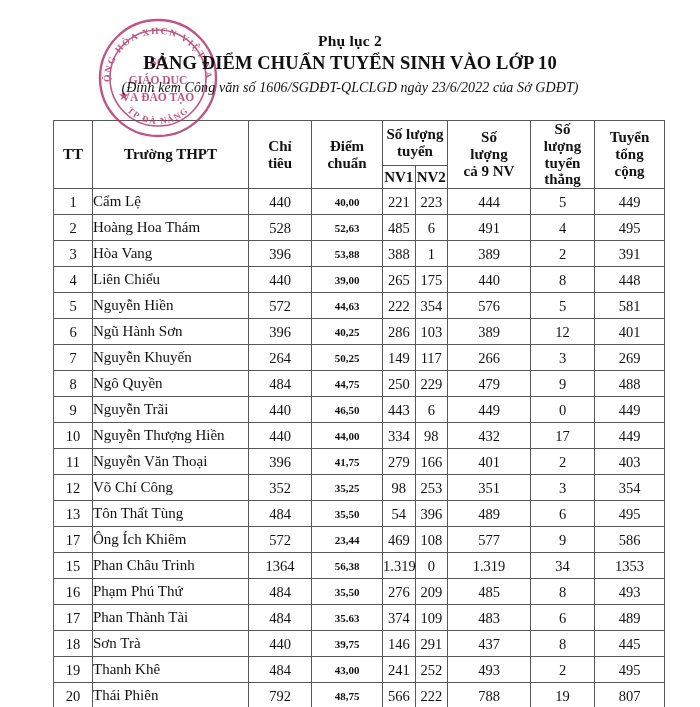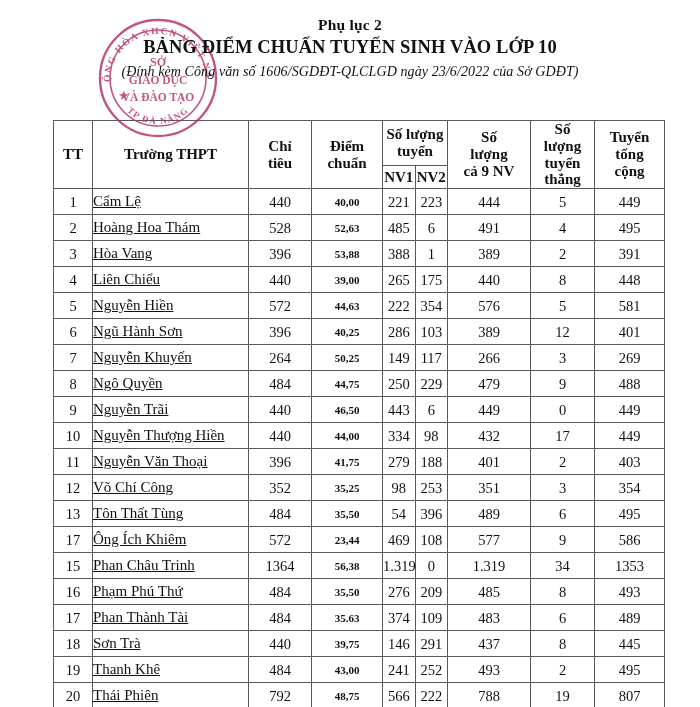--- a/index.html
+++ b/index.html
@@ -27,21 +27,21 @@
     pointer-events: none;
     z-index: 5;
     opacity: .82;
   }
   .stamp-wrap svg { display: block; }
 
   
   .doc-head {
     position: relative;
     z-index: 6;
-    padding-top: 16px;
+    padding-top: 32px;
     text-align: center;
   }
   .appendix-label {
     font-weight: bold;
     font-size: 15.5px;
     letter-spacing: .2px;
     line-height: 1.15;
   }
   .main-title {
     font-weight: bold;
@@ -90,21 +90,21 @@
   .th-chitieu  { width: 62px; }
   .th-diem     { width: 70px; }
   .th-nv1      { width: 54px; }
   .th-nv2      { width: 56px; }
   .th-ca2nv    { width: 82px; }
   .th-thang    { width: 63px; }
   .th-tong     { width: 69px; }
 
   tbody td { height: 25px; }
   td.c-stt     { text-align: center; font-size: 14.5px; }
-  td.c-school  { text-align: left; padding-left: 7px; font-size: 15px; text-decoration: underline; }
+  td.c-school  { text-align: left; padding-left: 7px; font-size: 15px; }
   td.c-num     { text-align: center; font-size: 14.5px; }
   td.c-diem    { text-align: center; font-weight: bold; font-size: 11px; }
   td.c-tong    { text-align: center; font-size: 14.5px; padding-top: 6px; }
 </style>
 </head>
 <body>
 
 <div class="stamp-wrap">
   <svg width="140" height="140" viewBox="0 0 140 140" xmlns="http://www.w3.org/2000/svg">
     <defs>
@@ -284,21 +284,21 @@
           <td class="c-num">432</td>
           <td class="c-num">17</td>
           <td class="c-tong">449</td>
         </tr>
         <tr>
           <td class="c-stt">11</td>
           <td class="c-school">Nguyễn Văn Thoại</td>
           <td class="c-num">396</td>
           <td class="c-diem">41,75</td>
           <td class="c-num">279</td>
-          <td class="c-num">188</td>
+          <td class="c-num">166</td>
           <td class="c-num">401</td>
           <td class="c-num">2</td>
           <td class="c-tong">403</td>
         </tr>
         <tr>
           <td class="c-stt">12</td>
           <td class="c-school">Võ Chí Công</td>
           <td class="c-num">352</td>
           <td class="c-diem">35,25</td>
           <td class="c-num">98</td>

